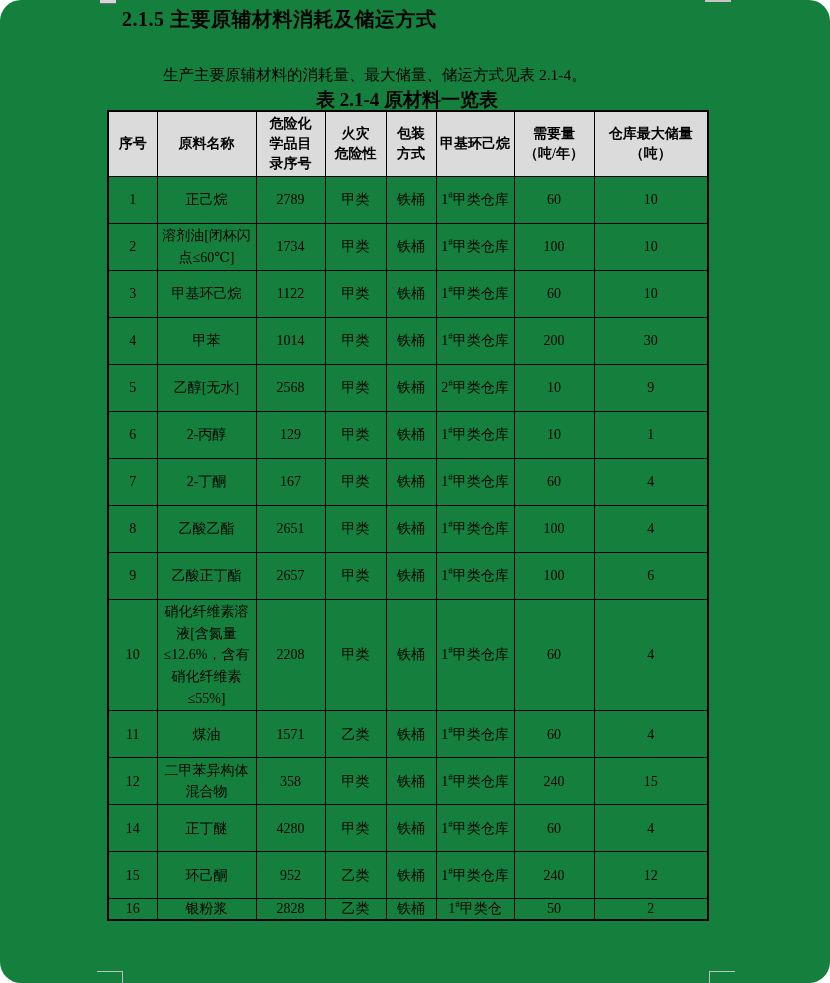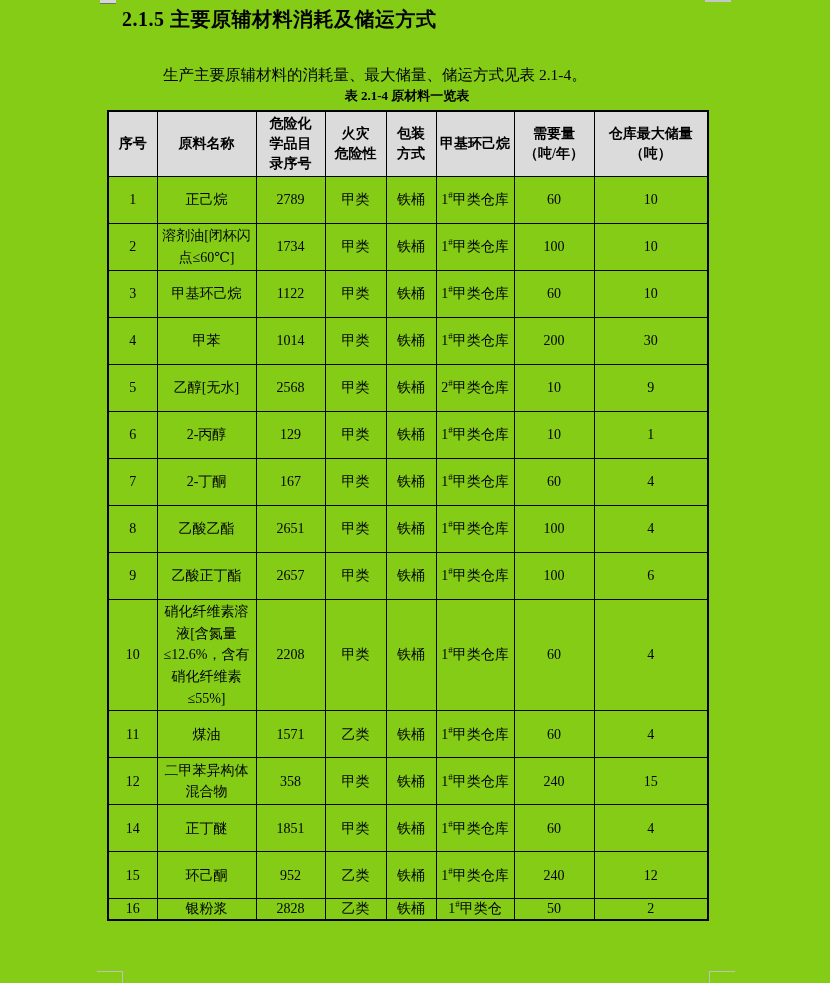--- a/index.html
+++ b/index.html
@@ -1,23 +1,24 @@
 <!DOCTYPE html>
 <html><head>
 <meta charset="utf-8">
 <style>
   html, body { margin: 0; padding: 0; background: #ffffff; }
   .page {
     position: relative;
     width: 830px;
     height: 983px;
-    background: #84cc16;
+    background: #15803d;
     overflow: hidden;
     font-family: "Liberation Serif", "DejaVu Serif", serif;
     color: #000000;
+    border-radius: 21px;
   }
   
   .crop { position: absolute; }
   .crop-tl { left: 100px; top: 0; width: 16px; height: 3px; background: #d6d6d6; border-bottom: 1px solid #6f6f6f; }
   .crop-tr { left: 705px; top: 0; width: 26px; height: 2px; background: #c6c6c6; }
   .crop-bl { left: 97px;  top: 971px; width: 25px; height: 12px; border-top: 1px solid #bfbfbf; border-right: 1px solid #bfbfbf; }
   .crop-br { left: 709px; top: 971px; width: 25px; height: 12px; border-top: 1px solid #bfbfbf; border-left: 1px solid #bfbfbf; }
 
   .heading {
     position: absolute;
@@ -33,21 +34,21 @@
     left: 155px; top: 57px;
     margin: 8px;
     font-size: 15.5px;
     white-space: nowrap;
   }
   .table-caption {
     position: absolute;
     left: 107px; top: 87px;
     width: 600px;
     text-align: center;
-    font-size: 13px;
+    font-size: 19px;
     font-weight: bold;
   }
   table.materials {
     position: absolute;
     left: 107px; top: 110px;
     width: 600px;
     border-collapse: collapse;
     table-layout: fixed;
     border: 2px solid #000000;
   }
@@ -242,21 +243,21 @@
           <td>358</td>
           <td>甲类</td>
           <td>铁桶</td>
           <td><span>1</span><span class="hash">#</span><span>甲类仓库</span></td>
           <td>240</td>
           <td>15</td>
         </tr>
         <tr>
           <td>14</td>
           <td>正丁醚</td>
-          <td>1851</td>
+          <td>4280</td>
           <td>甲类</td>
           <td>铁桶</td>
           <td><span>1</span><span class="hash">#</span><span>甲类仓库</span></td>
           <td>60</td>
           <td>4</td>
         </tr>
         <tr>
           <td>15</td>
           <td>环己酮</td>
           <td>952</td>

